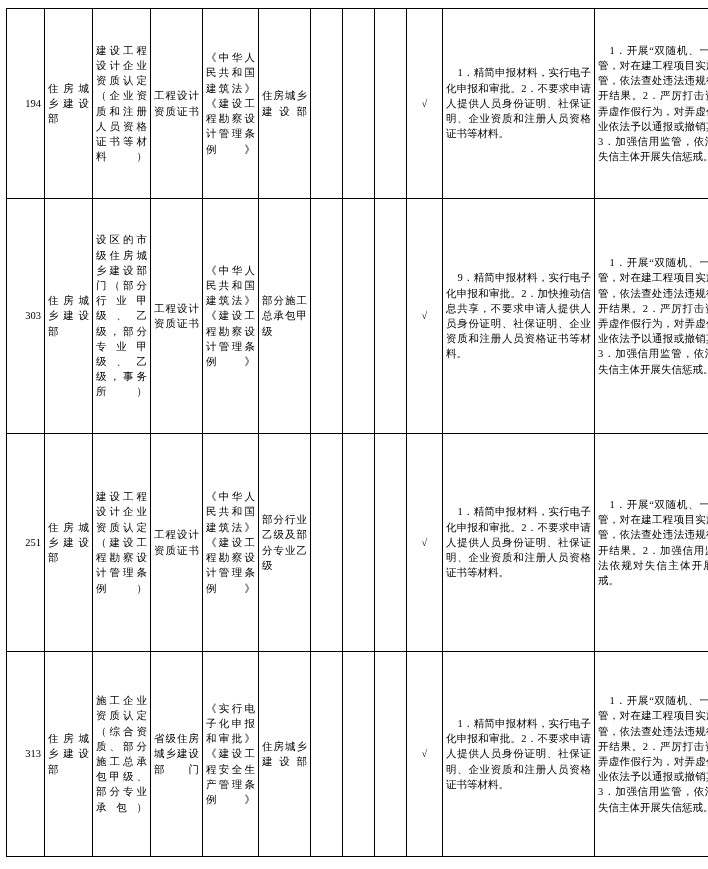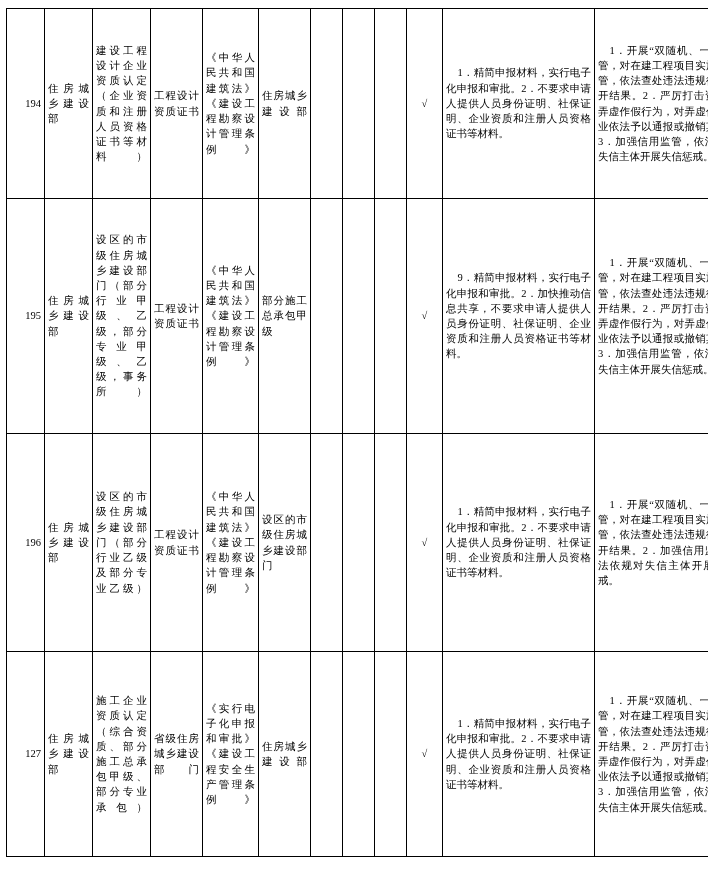--- a/index.html
+++ b/index.html
@@ -107,51 +107,51 @@
         <td class="org-cell">住房城乡建设部</td>
         <td class="check"></td>
         <td class="check"></td>
         <td class="check"></td>
         <td class="check">√</td>
         <td class="measure-text indent cell-pad">1．精简申报材料，实行电子化申报和审批。2．不要求申请人提供人员身份证明、社保证明、企业资质和注册人员资格证书等材料。</td>
         <td class="measure-text indent cell-pad">1．开展“双随机、一公开”监管，对在建工程项目实施重点监管，依法查处违法违规行为并公开结果。2．严厉打击资质申报弄虚作假行为，对弄虚作假的企业依法予以通报或撤销其资质。3．加强信用监管，依法依规对失信主体开展失信惩戒。</td>
       </tr>
 
       <tr style="height:235px;">
-        <td class="num">195</td>
+        <td class="num">303</td>
         <td class="dept-cell">住房城乡建设部</td>
         <td class="item-cell">设区的市级住房城乡建设部门（部分行业甲级、乙级，部分专业甲级、乙级，事务所）</td>
         <td class="cert-cell">工程设计资质证书</td>
         <td class="basis-cell">《中华人民共和国建筑法》《建设工程勘察设计管理条例》</td>
         <td class="org-cell">部分施工总承包甲级</td>
         <td class="check"></td>
         <td class="check"></td>
         <td class="check"></td>
         <td class="check">√</td>
         <td class="measure-text indent cell-pad">9．精简申报材料，实行电子化申报和审批。2．加快推动信息共享，不要求申请人提供人员身份证明、社保证明、企业资质和注册人员资格证书等材料。</td>
         <td class="measure-text indent cell-pad">1．开展“双随机、一公开”监管，对在建工程项目实施重点监管，依法查处违法违规行为并公开结果。2．严厉打击资质申报弄虚作假行为，对弄虚作假的企业依法予以通报或撤销其资质。3．加强信用监管，依法依规对失信主体开展失信惩戒。</td>
       </tr>
 
       <tr style="height:218px;">
-        <td class="num">196</td>
+        <td class="num">251</td>
         <td class="dept-cell">住房城乡建设部</td>
-        <td class="item-cell">设区的市级住房城乡建设部门（部分行业乙级及部分专业乙级）</td>
+        <td class="item-cell">建设工程设计企业资质认定（建设工程勘察设计管理条例）</td>
         <td class="cert-cell">工程设计资质证书</td>
         <td class="basis-cell">《中华人民共和国建筑法》《建设工程勘察设计管理条例》</td>
-        <td class="org-cell">设区的市级住房城乡建设部门</td>
+        <td class="org-cell">部分行业乙级及部分专业乙级</td>
         <td class="check"></td>
         <td class="check"></td>
         <td class="check"></td>
         <td class="check">√</td>
         <td class="measure-text indent cell-pad">1．精简申报材料，实行电子化申报和审批。2．不要求申请人提供人员身份证明、社保证明、企业资质和注册人员资格证书等材料。</td>
         <td class="measure-text indent cell-pad">1．开展“双随机、一公开”监管，对在建工程项目实施重点监管，依法查处违法违规行为并公开结果。2．加强信用监管，依法依规对失信主体开展失信惩戒。</td>
       </tr>
 
       <tr style="height:205px;">
-        <td class="num">127</td>
+        <td class="num">313</td>
         <td class="dept-cell">住房城乡建设部</td>
         <td class="item-cell">施工企业资质认定（综合资质、部分施工总承包甲级、部分专业承包）</td>
         <td class="cert-cell">省级住房城乡建设部门</td>
         <td class="basis-cell">《实行电子化申报和审批》《建设工程安全生产管理条例》</td>
         <td class="org-cell">住房城乡建设部</td>
         <td class="check"></td>
         <td class="check"></td>
         <td class="check"></td>
         <td class="check">√</td>
         <td class="measure-text indent cell-pad">1．精简申报材料，实行电子化申报和审批。2．不要求申请人提供人员身份证明、社保证明、企业资质和注册人员资格证书等材料。</td>

